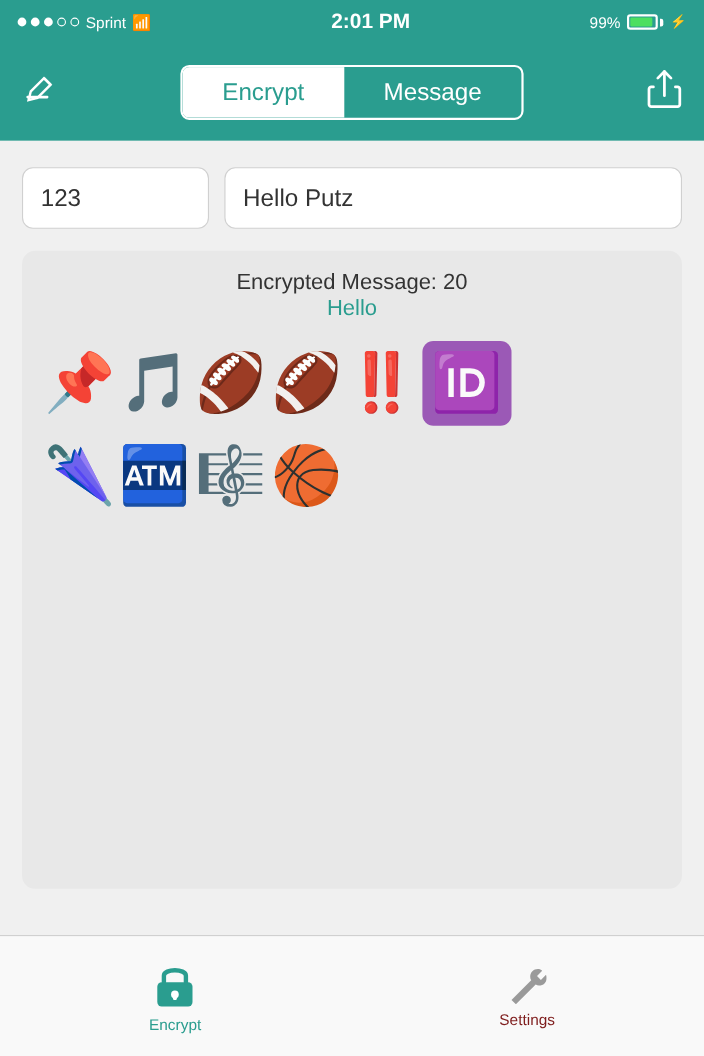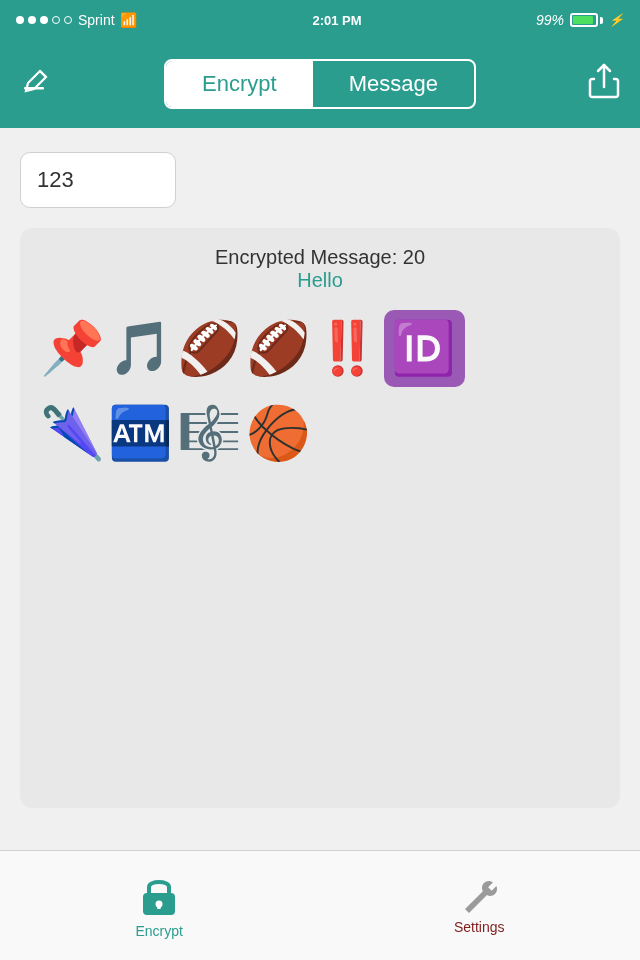--- a/index.html
+++ b/index.html
@@ -35,22 +35,22 @@
     }
     .dot {
       width: 8px; height: 8px; border-radius: 50%;
       background: white;
     }
     .dot.empty {
       background: transparent;
       border: 1.5px solid white;
     }
     .wifi-icon { font-size: 14px; }
-    .status-center { font-size: 13px; font-weight: 600; }
-    .status-right { display: flex; align-items: center; gap: 6px; font-size: 14px; font-style: italic; }
+    .status-center { font-size: 19px; font-weight: 600; }
+    .status-right { display: flex; align-items: center; gap: 6px; font-size: 14px; }
     .battery-container {
       display: flex; align-items: center; gap: 2px;
     }
     .battery-body {
       width: 28px; height: 14px; border: 2px solid white; border-radius: 3px;
       position: relative; display: flex; align-items: center; padding: 1px;
     }
     .battery-fill {
       height: 100%; background: #4cdf60; border-radius: 1px; width: 90%;
     }
@@ -116,21 +116,21 @@
     }
     .input-field {
       border: 1.5px solid #d0d0d0;
       border-radius: 10px;
       background: white;
       padding: 14px 16px;
       font-size: 22px;
       color: #333;
       outline: none;
     }
-    .input-field.key-field { width: 156px; }
+    .input-field.key-field { width: 170px; }
     .input-field.message-field { flex: 1; }
 
     
     .encrypted-panel {
       background: #e8e8e8;
       border-radius: 12px;
       padding: 18px 20px;
       min-height: 580px;
     }
     .panel-header {
@@ -246,20 +246,21 @@
       <path d="M10 8L16 2L22 8" stroke="white" stroke-width="2.5" stroke-linecap="round" stroke-linejoin="round"></path>
       <path d="M6 16H4C3 16 2 17 2 18V32C2 33 3 34 4 34H28C29 34 30 33 30 32V18C30 17 29 16 28 16H26" stroke="white" stroke-width="2.5" stroke-linecap="round"></path>
     </svg>
   </div>
 </div>
 
 <div class="main-content">
 
   <div class="input-row">
     <input type="text" class="input-field key-field" value="123" style="">
+    <input type="text" class="input-field message-field" value="Hello Putz" style="">
   </div>
 
   <div class="encrypted-panel">
     <div class="panel-header">
       <span class="panel-title">
         <span>Encrypted Message: </span><span>20</span>
       </span>
       <button class="copy-btn">Hello</button>
     </div>
 

